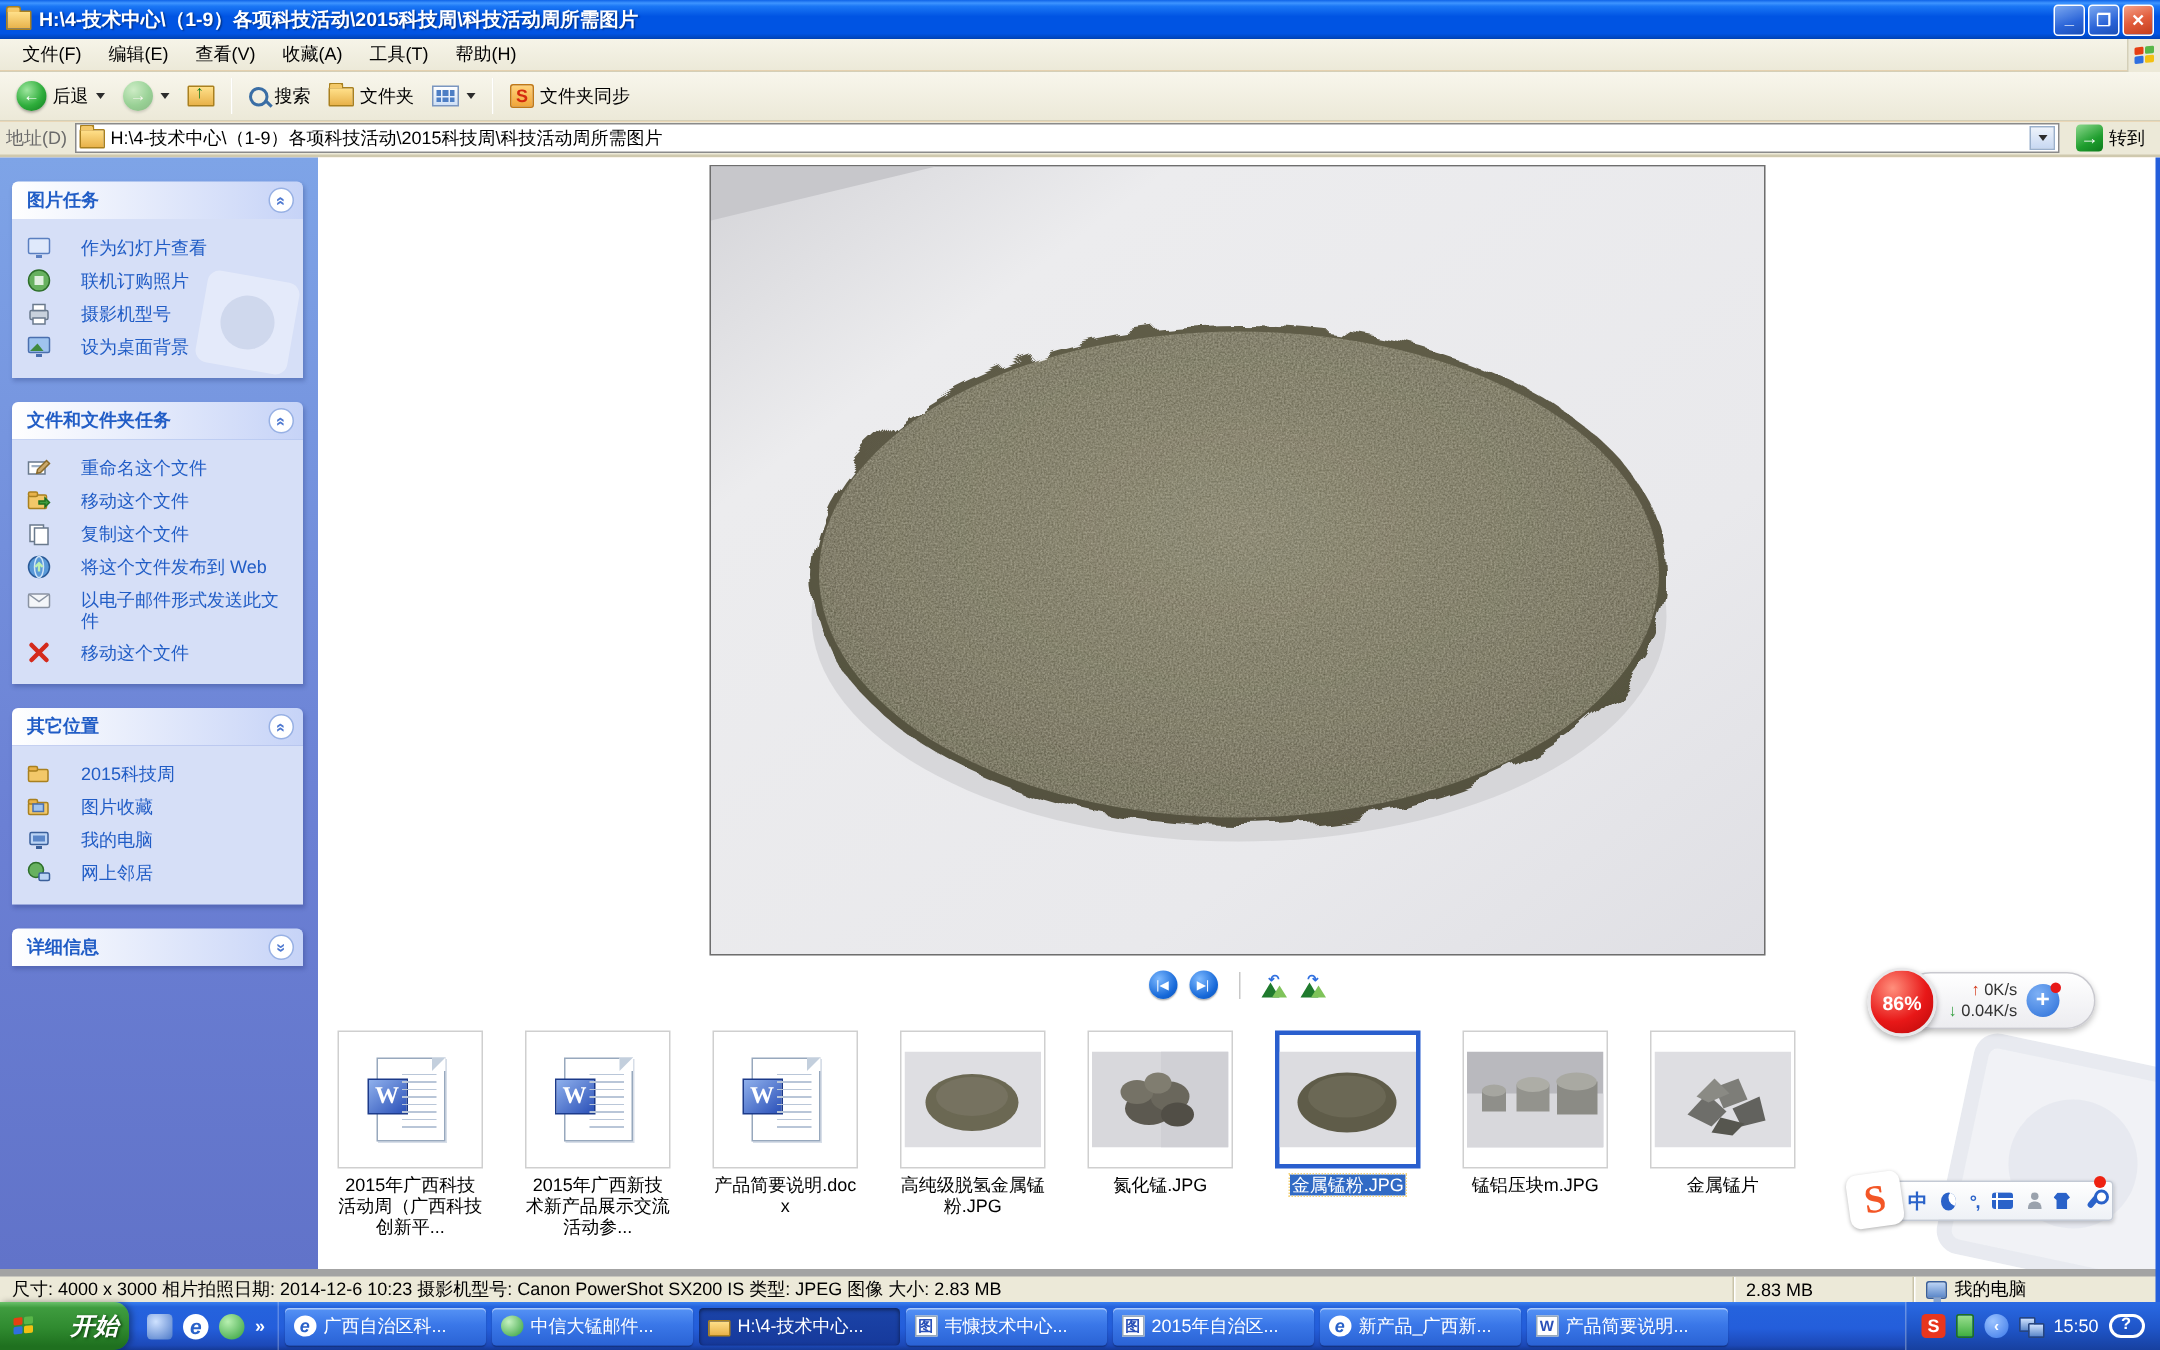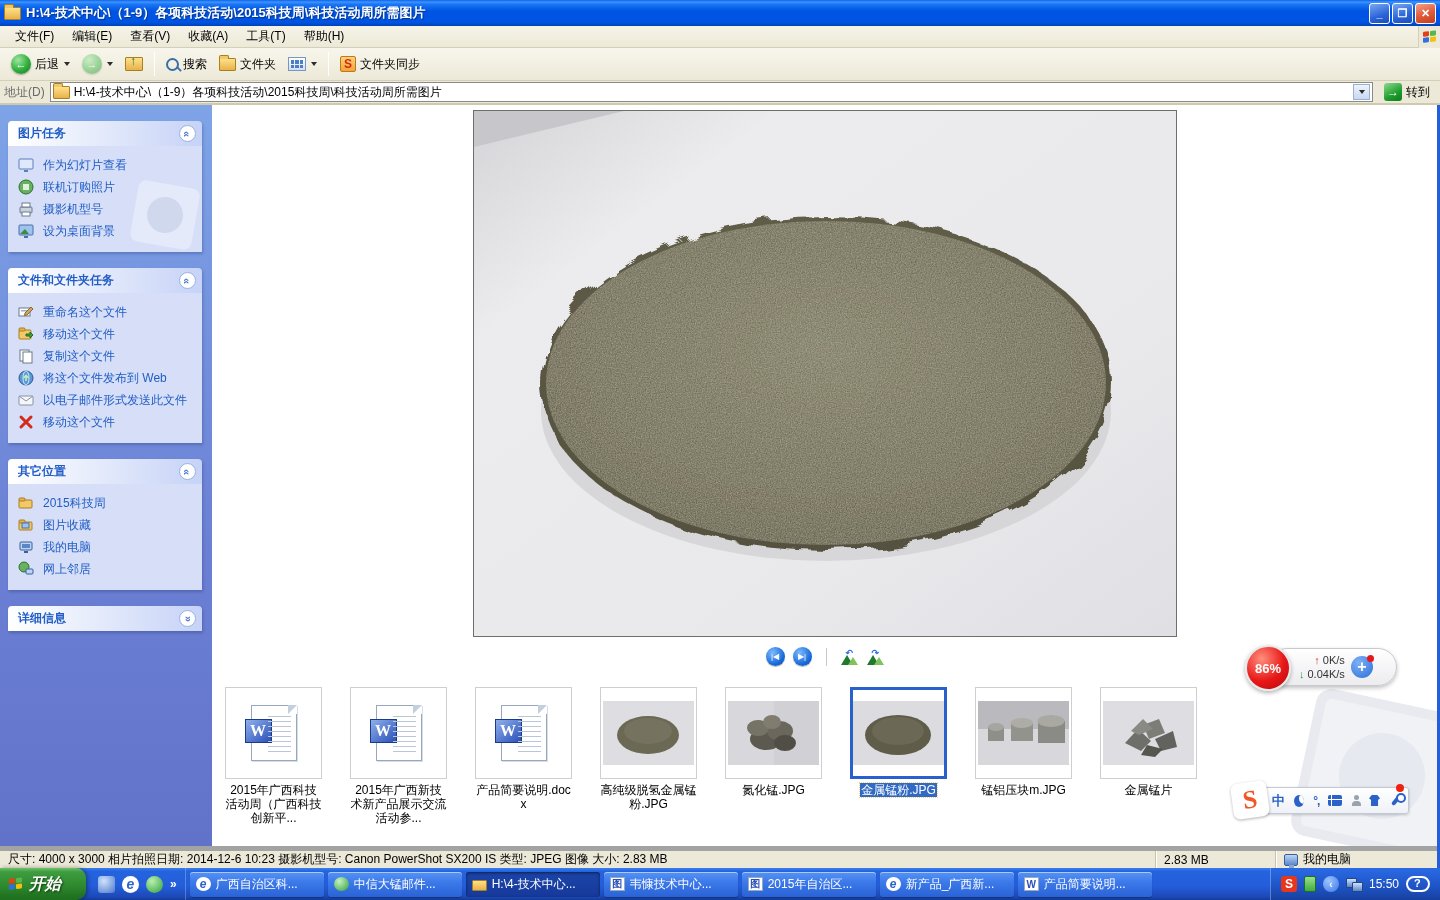--- a/index.html
+++ b/index.html
@@ -74,21 +74,21 @@
     padding:16px 10px 16px 8px; flex-shrink:0; overflow:hidden; position:relative; }
   .panel { border-radius:4px 4px 0 0; margin-bottom:16px; box-shadow:1px 2px 3px rgba(20,30,90,.25); }
   .p-head { height:25px; border-radius:4px 4px 0 0; background:linear-gradient(90deg,#ffffff,#c6d3f7);
     display:flex; align-items:center; padding:0 6px 0 10px; }
   .p-head .p-title { color:#215dc6; font-weight:bold; font-size:12px; flex:1; }
   .chev { width:17px; height:17px; border-radius:50%; background:#fff; border:1px solid #98b1e4; color:#4f79d0;
     display:flex; align-items:center; justify-content:center; font-weight:bold; font-size:11px; }
   .chev span { display:inline-block; transform:rotate(90deg); }
   .chev.down span { transform:rotate(-90deg); }
   .p-body { background:#d6dff7; padding:8px 6px 10px 8px; position:relative; }
-  .p-item { display:flex; align-items:flex-start; gap:9px; padding:3px 2px; color:#215dc6; font-size:12px; line-height:14px; }
+  .p-item { display:flex; align-items:flex-start; gap:20px; padding:3px 2px; color:#215dc6; font-size:12px; line-height:14px; }
   .p-item .txt { padding-top:1px; }
   .si { width:16px; height:16px; flex-shrink:0; position:relative; }
   .si svg { display:block; }
   .wm-small { position:absolute; right:6px; bottom:6px; width:62px; height:62px; border-radius:8px;
     background:rgba(255,255,255,.35); transform:rotate(10deg); display:flex; align-items:center; justify-content:center; }
   .wm-small i { width:36px; height:36px; border-radius:50%; background:rgba(190,200,225,.55); }
 
   
   .content { position:relative; flex:1; background:#fff; overflow:hidden; }
   .preview { position:absolute; left:261px; top:5px; width:704px; height:527px; border:1px solid #6e6e6e; background:#e9e9ec; }
@@ -170,21 +170,21 @@
   .st-l { flex:1; }
   .st-m { width:120px; border-left:1px solid #c9c4a9; box-shadow:inset 1px 0 0 #fff; }
   .st-r { width:165px; border-left:1px solid #c9c4a9; box-shadow:inset 1px 0 0 #fff; }
   .mycomp { width:14px; height:12px; background:linear-gradient(#bcd4f5,#5a86c8); border:1px solid #3a5f9a; border-radius:2px; position:relative; }
   .mycomp::after { content:''; position:absolute; left:4px; bottom:-3px; width:5px; height:3px; background:#8aa6cf; }
 
   
   .taskbar { position:absolute; left:0; bottom:0; right:0; height:32px;
     background:linear-gradient(180deg,#3a80f0 0%,#2563dd 10%,#245edb 55%,#1c49b8 90%,#153a96 100%);
     display:flex; align-items:stretch; }
-  .startbtn { width:86px; display:flex; align-items:center; gap:6px; padding-left:9px; border-radius:0 10px 10px 0;
+  .startbtn { width:86px; display:flex; align-items:center; gap:24px; padding-left:9px; border-radius:0 10px 10px 0;
     background:linear-gradient(180deg,#6cc26c 0%,#3f9c3f 12%,#2f8a2f 55%,#1f701f 92%);
     color:#fff; font-weight:bold; font-style:italic; font-size:16px; text-shadow:1px 1px 2px #0e3d0e; box-shadow:2px 0 4px rgba(0,0,0,.35); }
   .ql { display:flex; align-items:center; gap:7px; padding:0 8px 0 12px; border-right:1px solid rgba(255,255,255,.25); }
   .qli { width:17px; height:17px; border-radius:3px; }
   .qli.a { background:radial-gradient(circle at 35% 30%,#cfe2ff,#4b78c8); }
   .qli.e { background:#fff; color:#2a62c9; font-weight:bold; font-size:14px; font-style:italic; display:flex; align-items:center; justify-content:center; border-radius:50%; }
   .qli.g { background:radial-gradient(circle at 35% 30%,#b8f0b0,#2f9e3a); border-radius:50%; }
   .ql .more { color:#fff; font-weight:bold; font-size:12px; }
   .taskbtns { flex:1; display:flex; align-items:center; gap:4px; padding:0 4px; overflow:hidden; }
   .tb { flex:1; max-width:134px; height:25px; border-radius:3px; display:flex; align-items:center; gap:5px; padding:0 6px;

